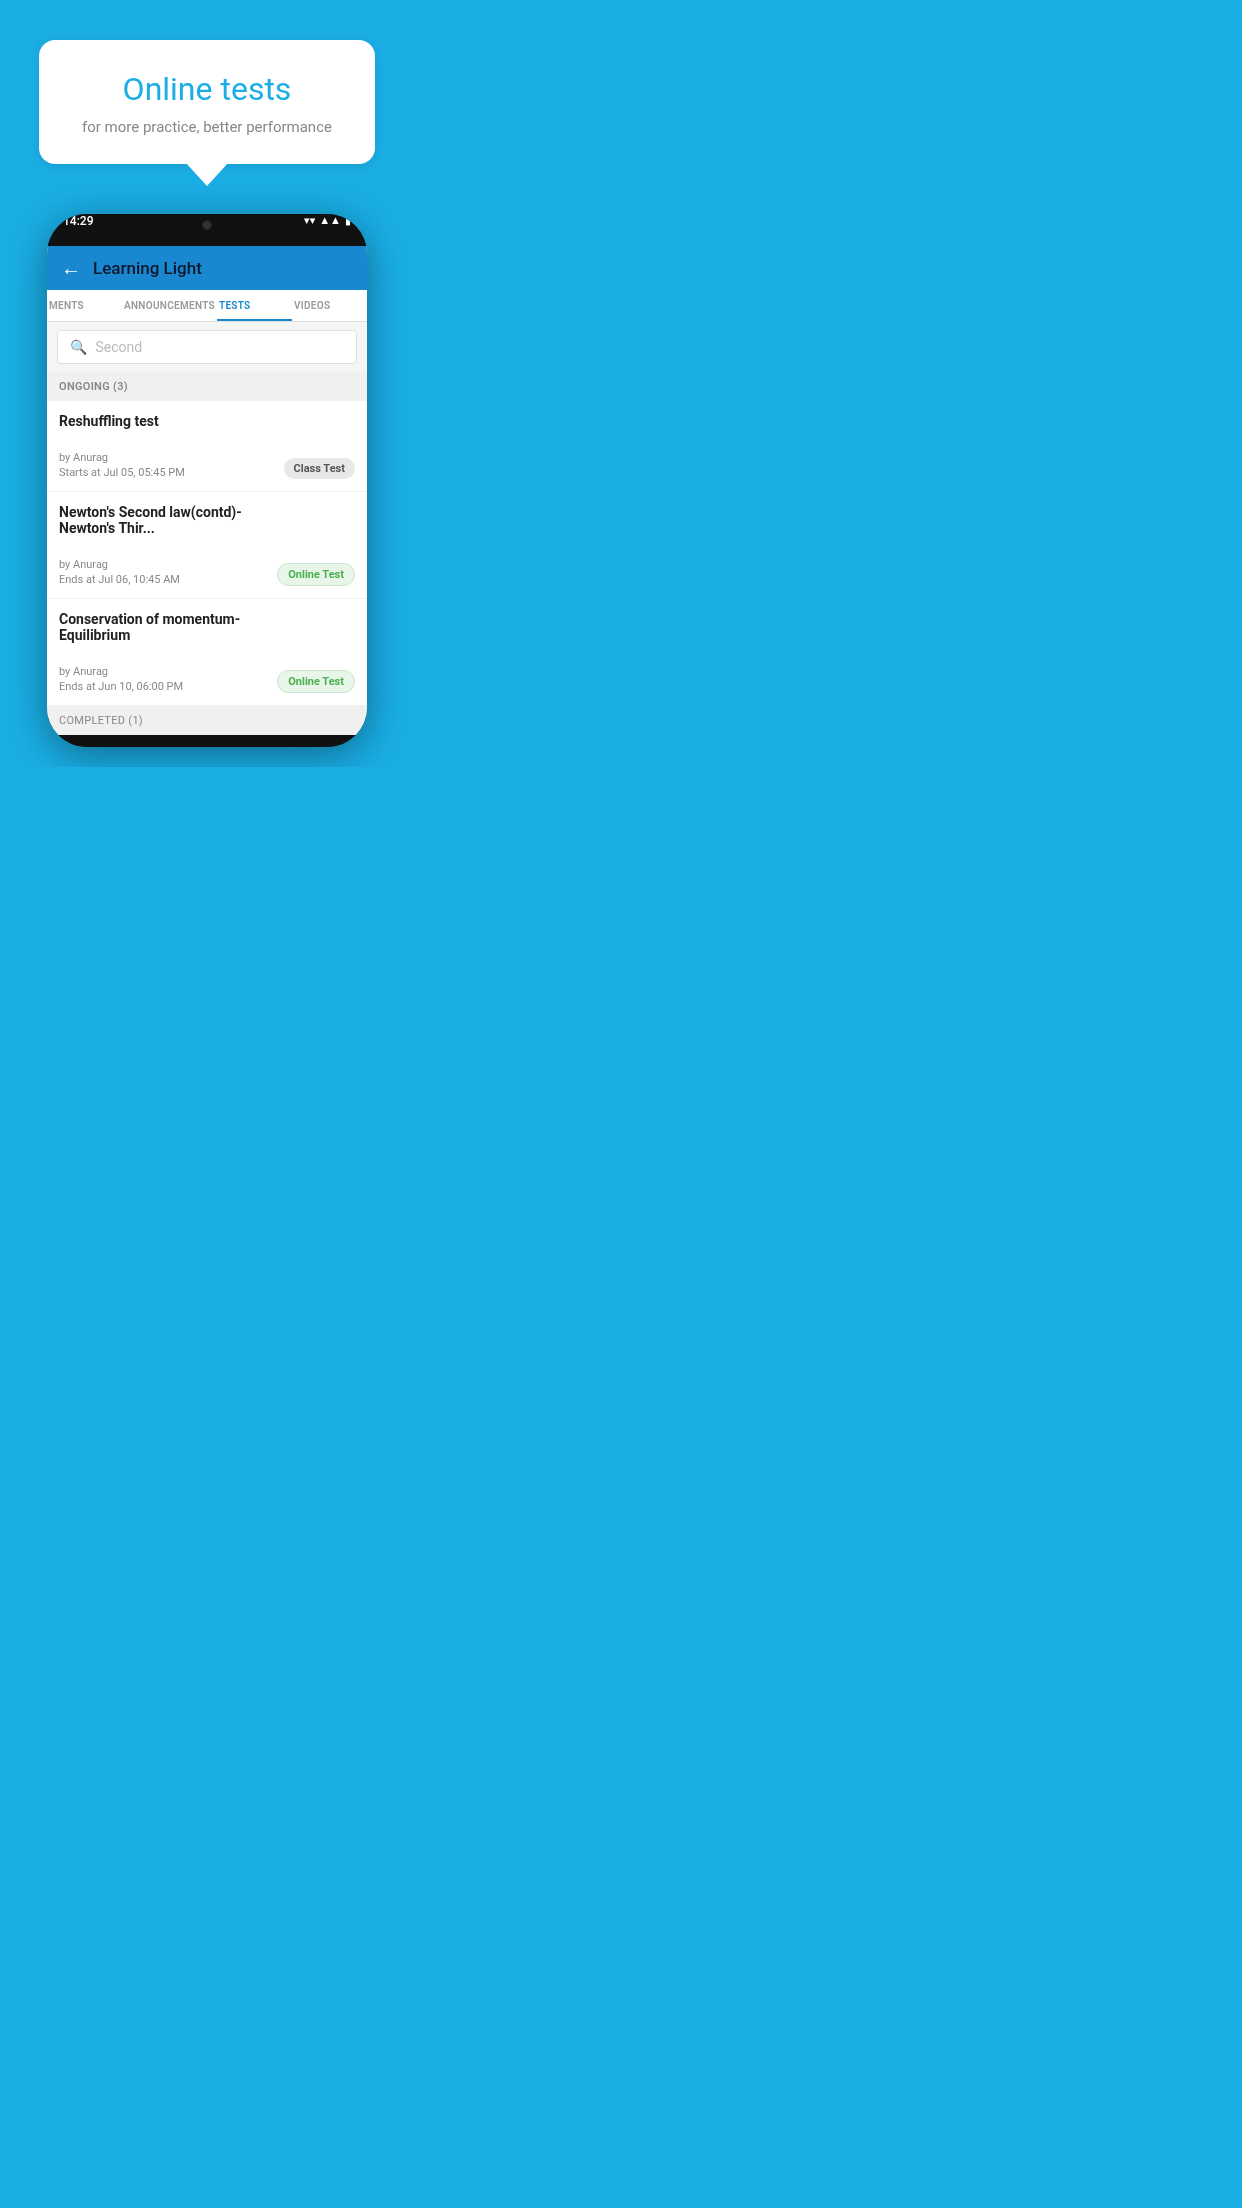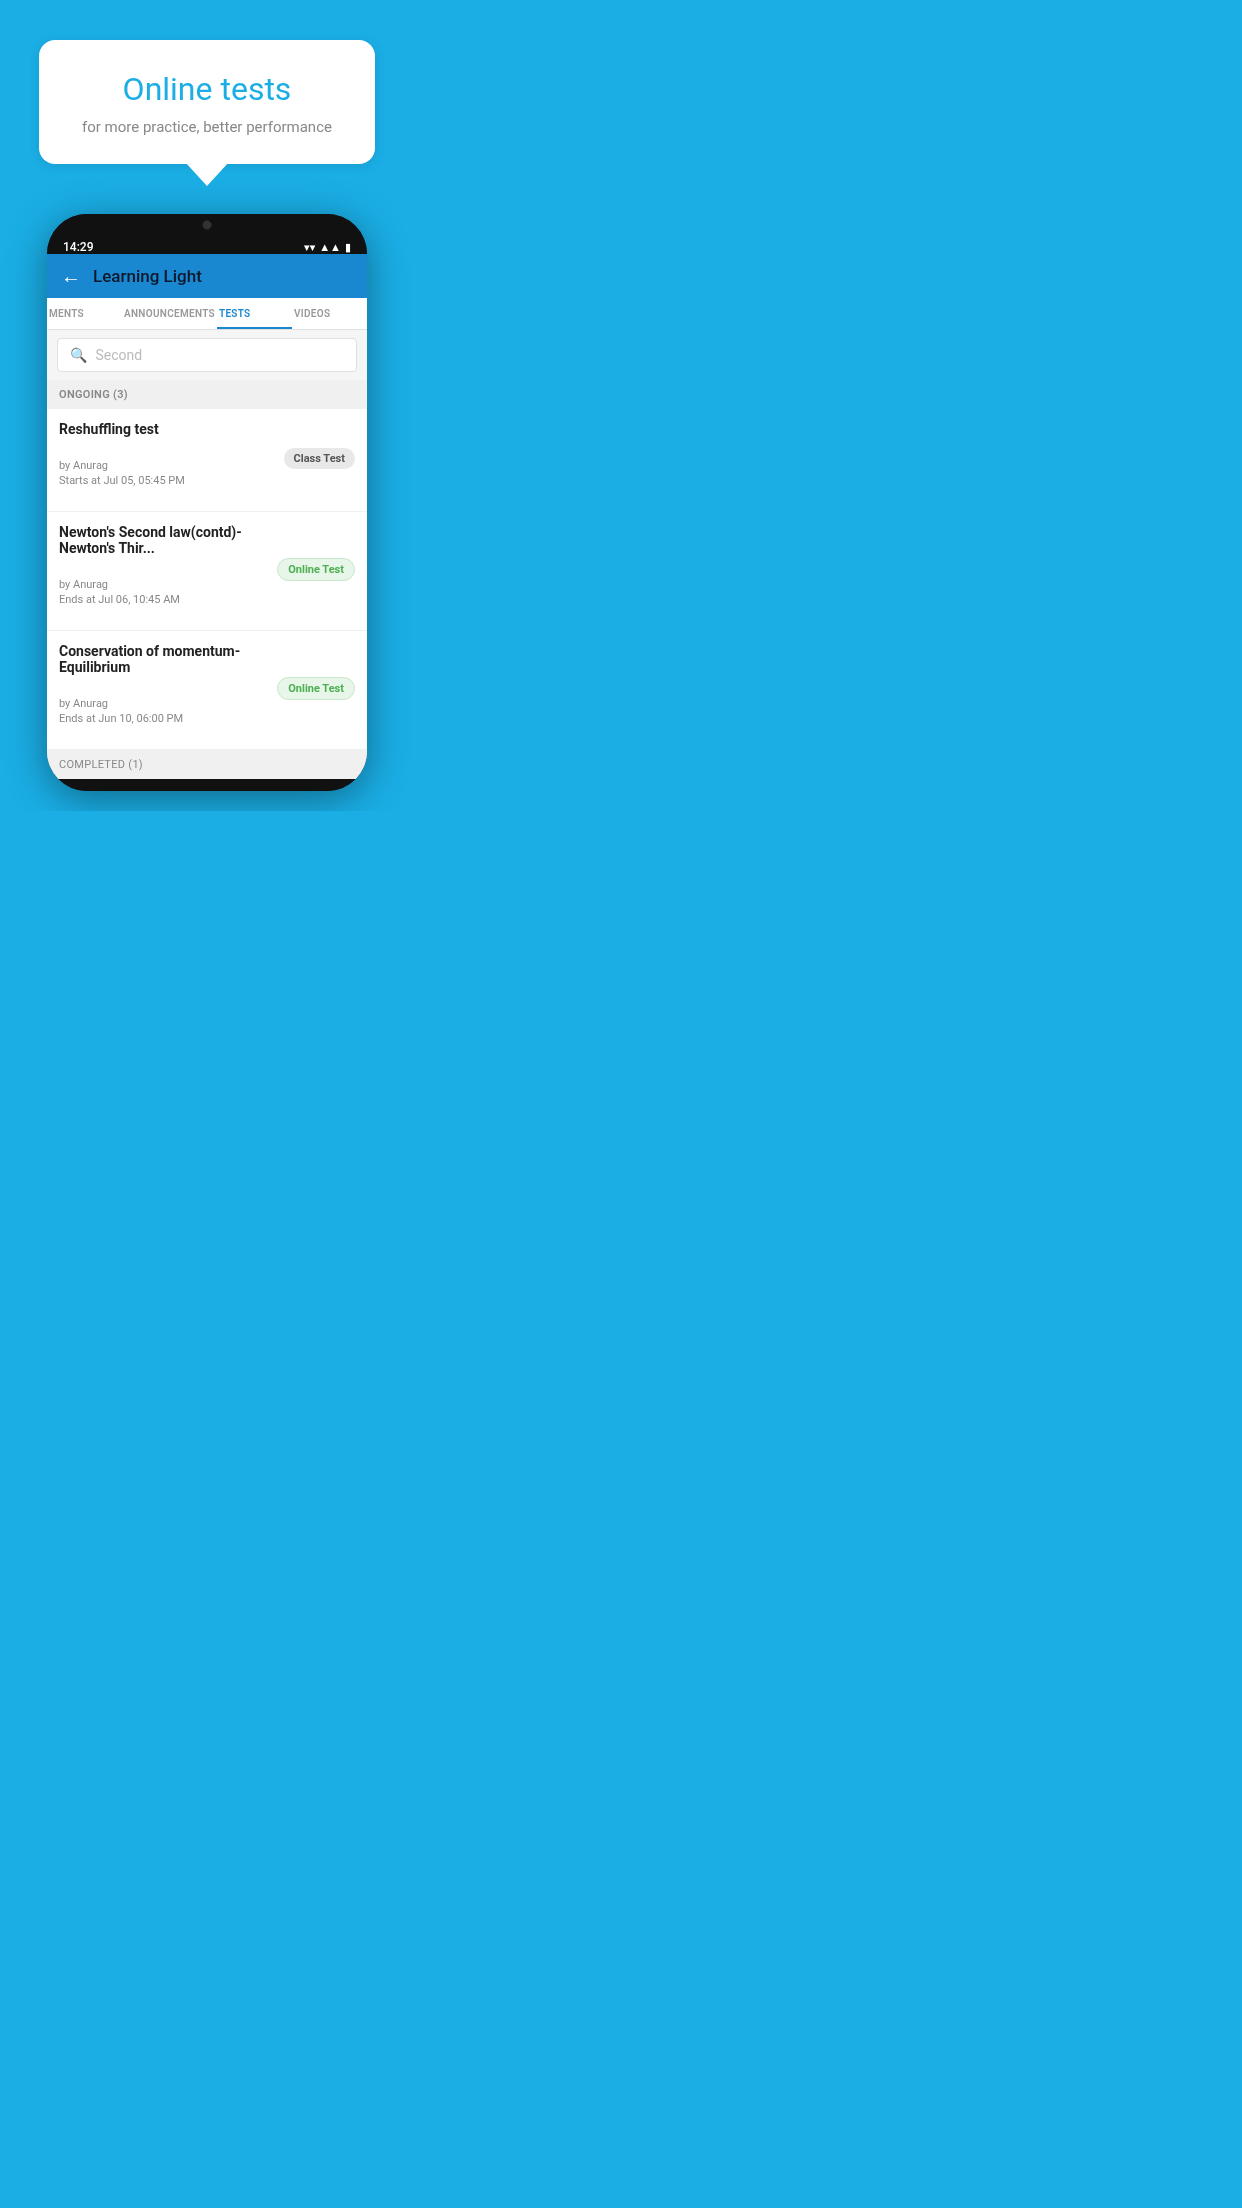--- a/index.html
+++ b/index.html
@@ -71,23 +71,23 @@
       border-radius: 40px;
       padding: 0;
       box-shadow: 0 8px 40px rgba(0,0,0,0.4);
       overflow: hidden;
       position: relative;
     }
 
     
     .phone-top {
       background: #111;
-      height: 40px;
-      display: flex;
-      align-items: flex-end;
+      height: 32px;
+      display: flex;
+      align-items: flex-start;
       justify-content: space-between;
       padding: 0 16px;
       position: relative;
     }
 
     .phone-time {
       color: white;
       font-size: 12px;
       font-weight: 500;
     }
@@ -213,25 +213,25 @@
       padding: 8px 12px;
       font-size: 11px;
       font-weight: 600;
       color: #888;
       letter-spacing: 0.3px;
     }
 
     
     .test-item {
       background: white;
-      padding: 12px 12px 24px 12px;
+      padding: 12px 12px 12px 12px;
       border-bottom: 1px solid #f0f0f0;
       display: flex;
       justify-content: space-between;
-      align-items: center;
+      align-items: flex-end;
     }
 
     .test-info {
       flex: 1;
       padding-right: 8px;
     }
 
     .test-name {
       font-size: 14px;
       font-weight: 700;

